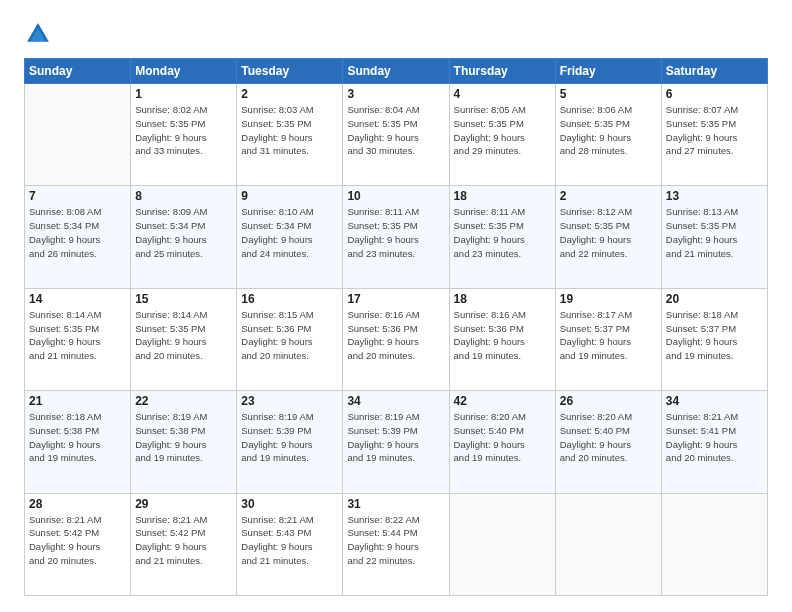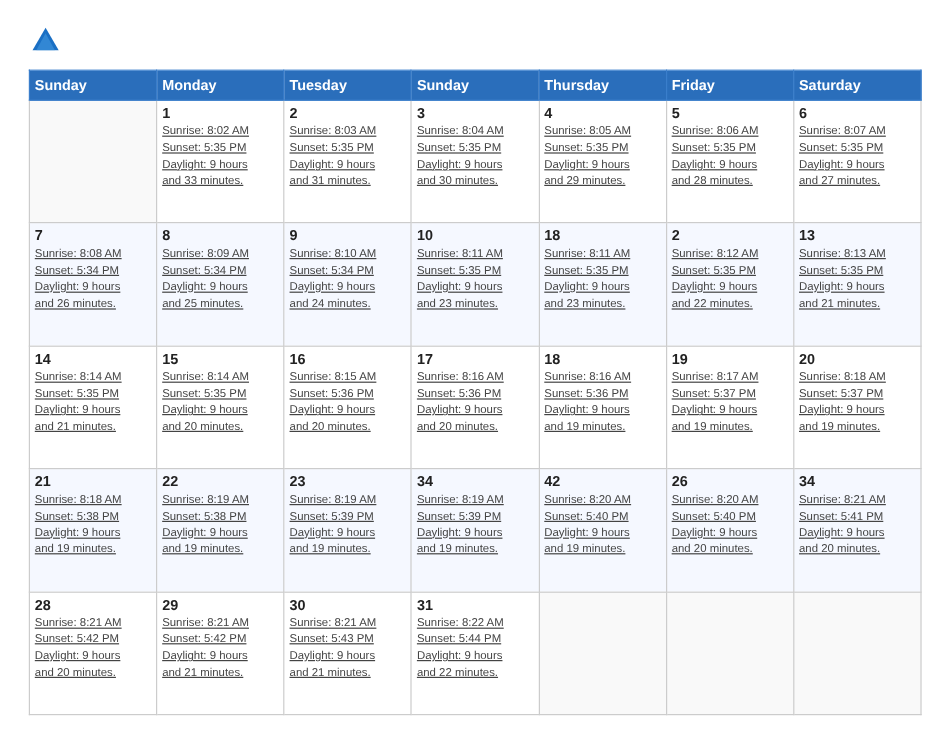--- a/index.html
+++ b/index.html
@@ -91,21 +91,20 @@
     .day-number {
       font-size: 12px;
       font-weight: bold;
       color: #222;
       margin-bottom: 2px;
     }
     .day-info {
       font-size: 9.5px;
       color: #444;
       line-height: 1.45;
-      text-decoration: underline;
     }
     .empty-cell {
       background: #f9f9f9 !important;
     }
   </style>
 </head>
 <body>
 
 <div class="page">
   <div class="header">

